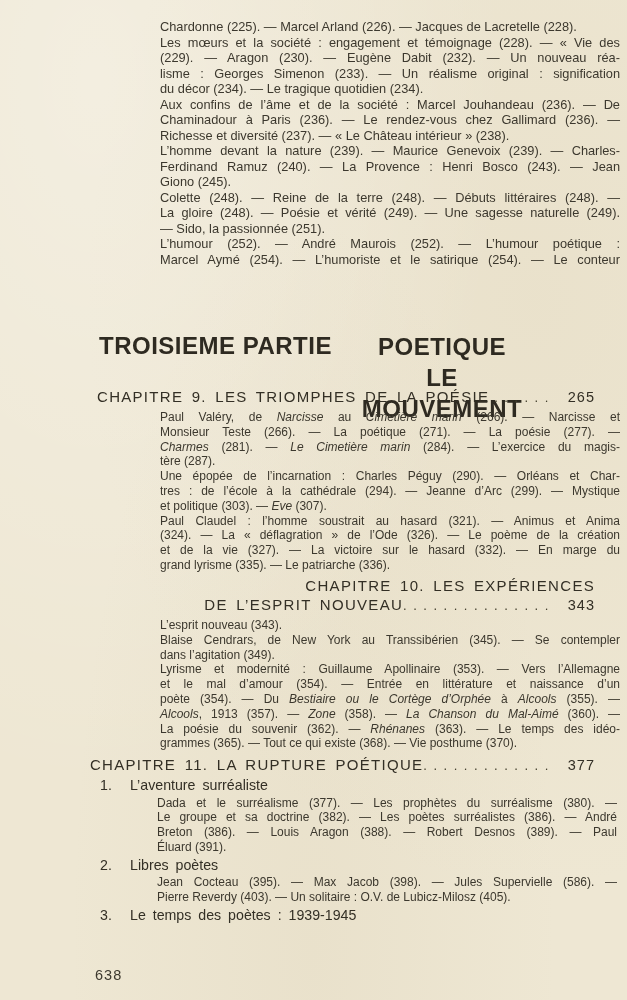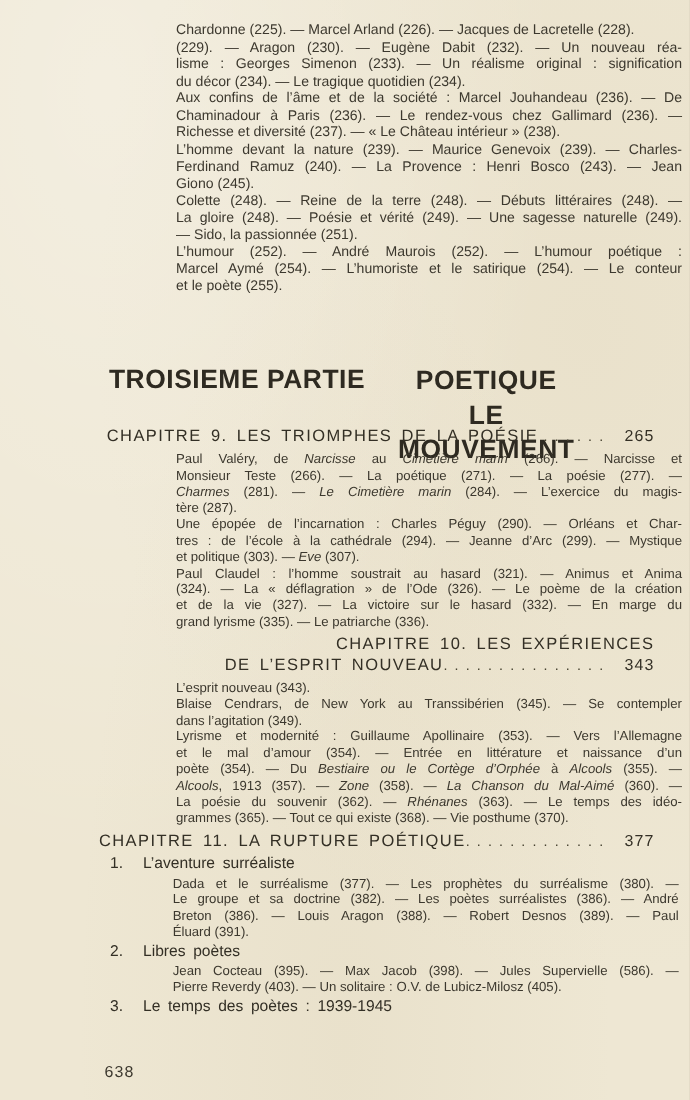--- a/index.html
+++ b/index.html
@@ -66,20 +66,21 @@
 </style>
 </head>
 <body>
 
 <div class="page">
   <div id="top-block" class="textcol">
       <div class="para">
         <div class="line line-last">Chardonne (225). — Marcel Arland (226). — Jacques de Lacretelle (228).</div>
       </div>
       <div class="para">
+        <div class="line">Les mœurs et la société : engagement et témoignage (228). — « Vie des</div>
         <div class="line">(229). — Aragon (230). — Eugène Dabit (232). — Un nouveau réa-</div>
         <div class="line">lisme : Georges Simenon (233). — Un réalisme original : signification</div>
         <div class="line line-last">du décor (234). — Le tragique quotidien (234).</div>
       </div>
       <div class="para">
         <div class="line">Aux confins de l’âme et de la société : Marcel Jouhandeau (236). — De</div>
         <div class="line">Chaminadour à Paris (236). — Le rendez-vous chez Gallimard (236). —</div>
         <div class="line line-last">Richesse et diversité (237). — « Le Château intérieur » (238).</div>
       </div>
       <div class="para">
@@ -88,21 +89,20 @@
         <div class="line line-last">Giono (245).</div>
       </div>
       <div class="para">
         <div class="line">Colette (248). — Reine de la terre (248). — Débuts littéraires (248). —</div>
         <div class="line">La gloire (248). — Poésie et vérité (249). — Une sagesse naturelle (249).</div>
         <div class="line line-last">— Sido, la passionnée (251).</div>
       </div>
       <div class="para">
         <div class="line">L’humour (252). — André Maurois (252). — L’humour poétique :</div>
         <div class="line">Marcel Aymé (254). — L’humoriste et le satirique (254). — Le conteur</div>
-        <div class="line line-last">et le poète (255).</div>
       </div>
     </div>
 
   <div class="part-heading-left">TROISIEME PARTIE</div>
   <div class="part-heading-right">
     <div>POETIQUE</div>
     <div>LE MOUVEMENT</div>
   </div>
 
   <div id="chapters">

